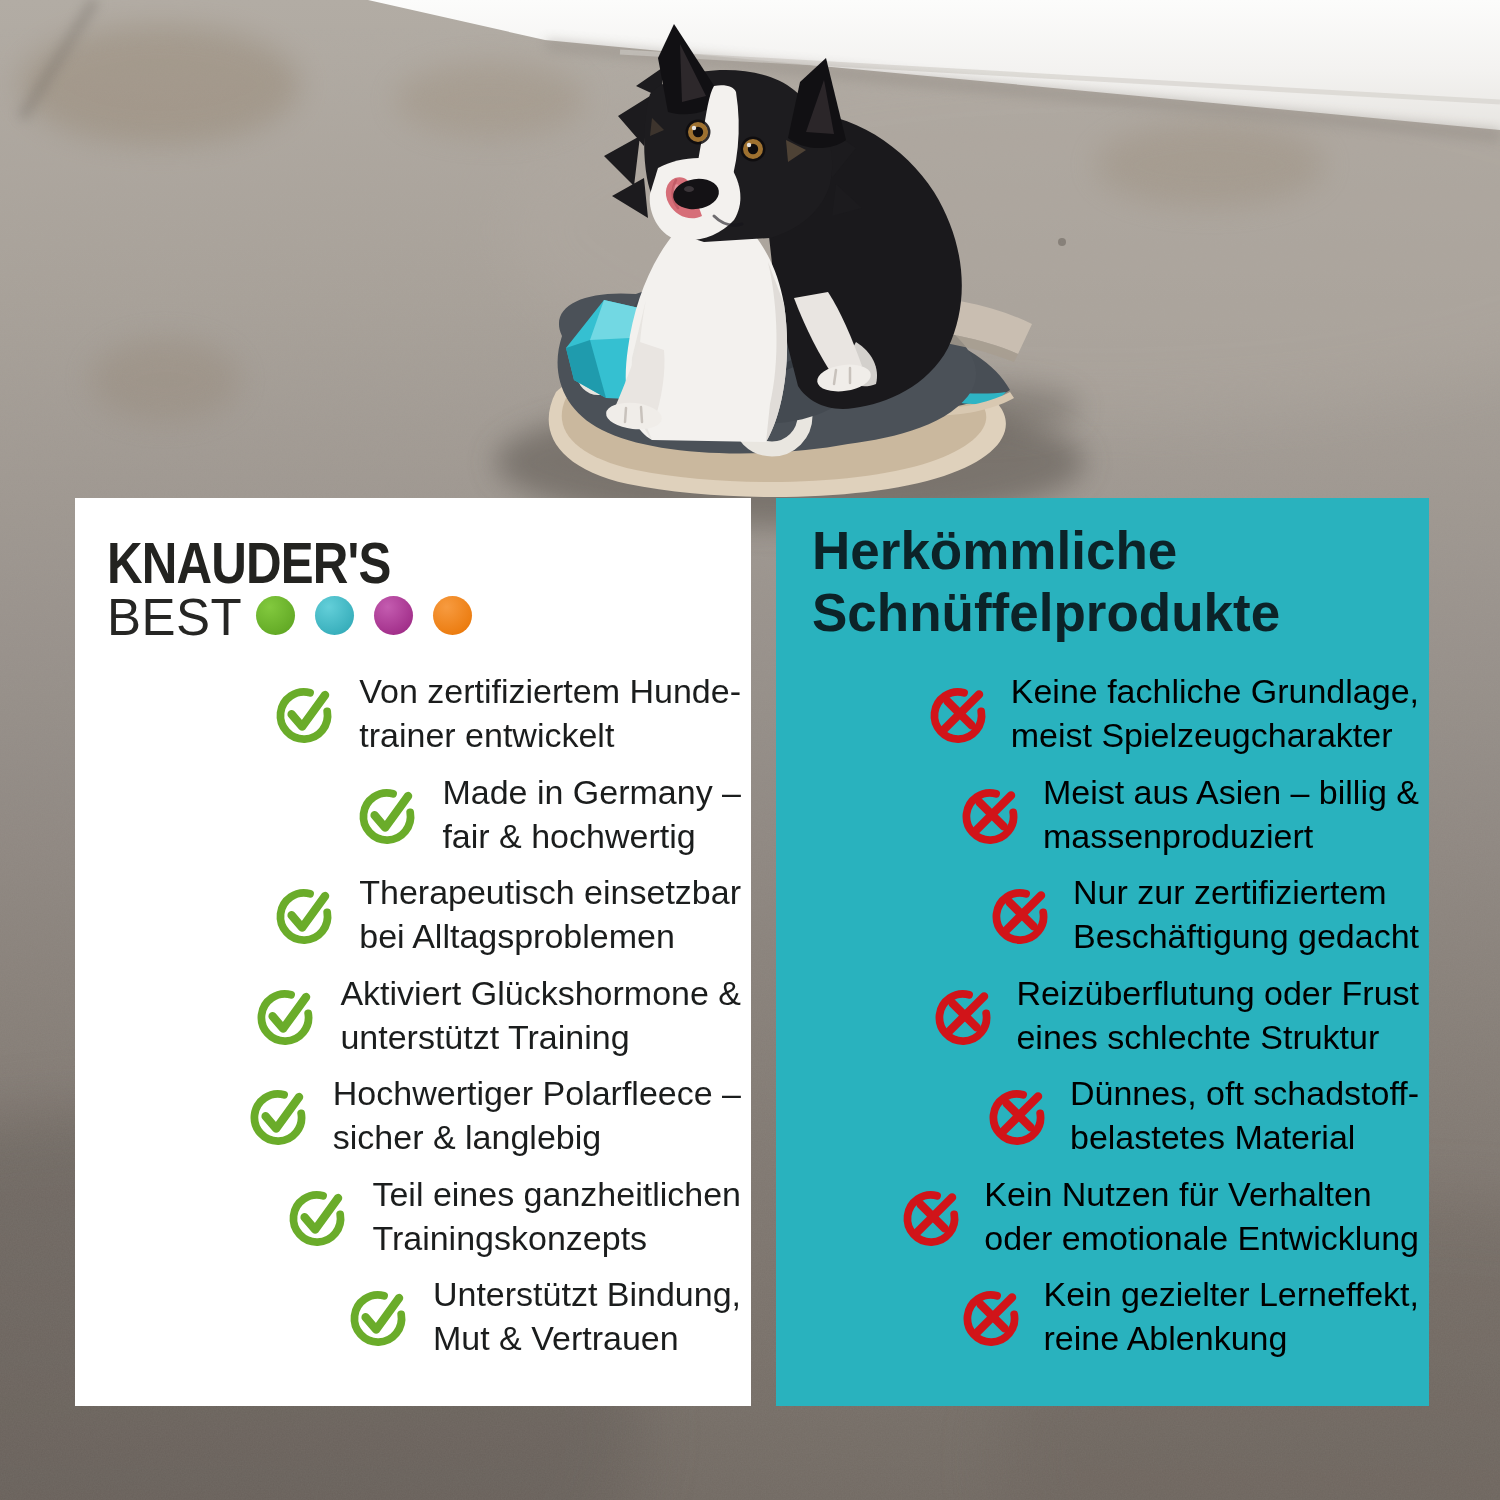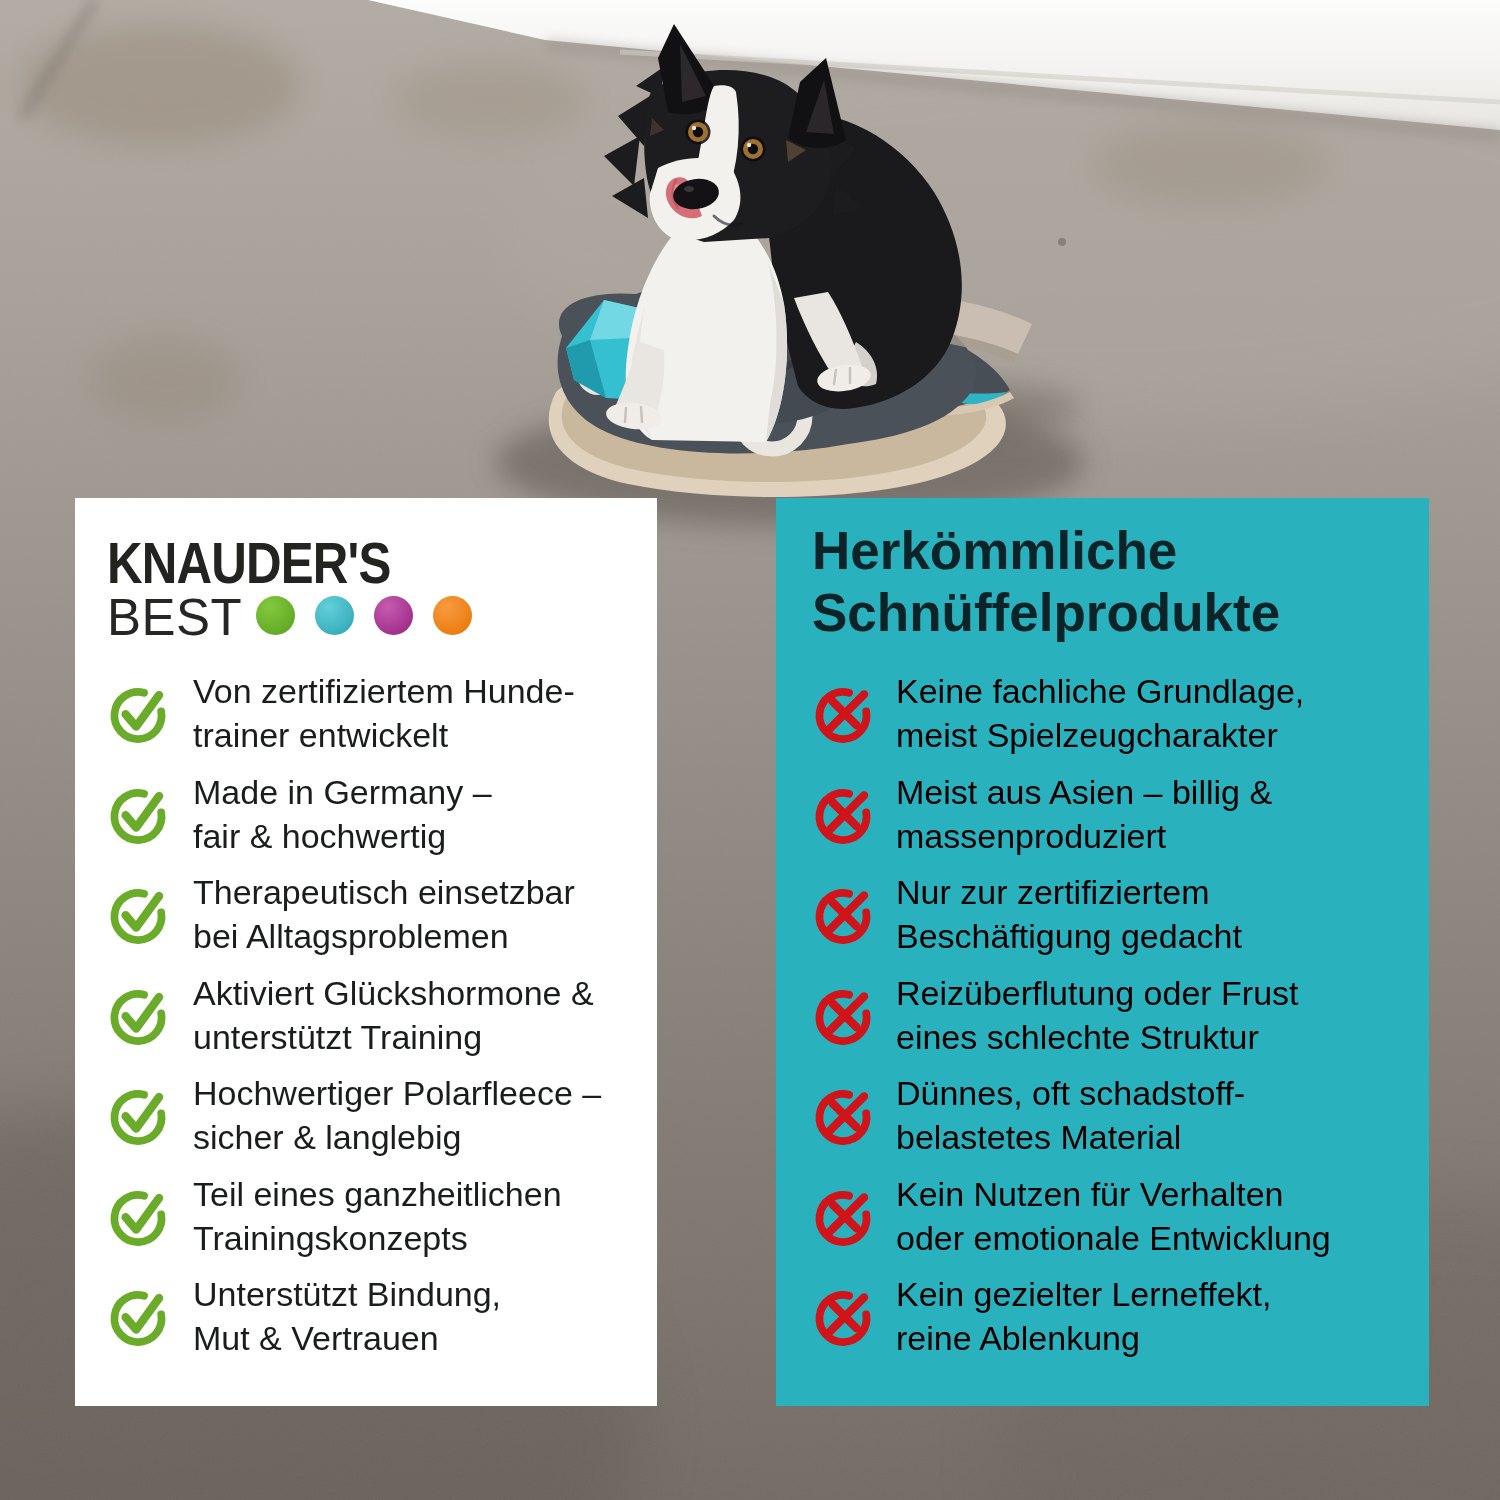--- a/index.html
+++ b/index.html
@@ -6,21 +6,21 @@
   .stage{
     position:relative;width:1500px;height:1500px;overflow:hidden;
     font-family:"Liberation Sans","DejaVu Sans",sans-serif;
     -webkit-font-smoothing:antialiased;
   }
   .photo-layer{position:absolute;inset:0;}
   .photo-layer svg{display:block;width:100%;height:100%;}
 
   
   .panel{position:absolute;top:498px;height:908px;}
-  .panel-white{left:75px;width:582px;background:#ffffff;}
+  .panel-white{left:75px;width:676px;background:#ffffff;}
   .panel-teal{left:776px;width:653px;background:var(--teal,#29b2be);}
 
   
   .logo{position:absolute;top:36px;left:32px;}
   .logo-line1{
     font-size:58px;font-weight:700;letter-spacing:-1px;line-height:1.0;
     color:#232320;transform:scaleX(.85);transform-origin:left top;white-space:nowrap;
   }
   .best-row{display:flex;align-items:flex-start;}
   .best-text{font-size:51px;font-weight:400;line-height:1.0;color:#262624;letter-spacing:.5px;}
@@ -29,21 +29,21 @@
 
   
   .panel-title{
     position:absolute;top:22px;left:36px;
     font-size:53px;line-height:62px;font-weight:700;color:#0c2328;white-space:nowrap;
   }
 
   
   .rows{position:absolute;top:165px;left:32px;right:10px;}
   .panel-teal .rows{left:36px;}
-  .row{height:100.5px;display:flex;align-items:center;}
+  .row{height:100.5px;display:flex;align-items:center;justify-content:flex-end;}
   .row .icon{width:62px;height:62px;flex:0 0 62px;margin-right:24px;overflow:visible;}
   .panel-teal .row .icon{margin-right:22px;}
   .row .txt{font-size:34px;line-height:44px;color:#1b1d1d;white-space:nowrap;}
   .panel-teal .row .txt{color:#000000;}
   .row .txt span{display:block;}
 
   .icon path{fill:none;stroke-linecap:round;stroke-linejoin:round;}
   .icon.check path{stroke:var(--check,#6aac2a);}
   .icon.cross path{stroke:var(--cross,#d11419);}
   .icon .ring{stroke-width:12.5;}

